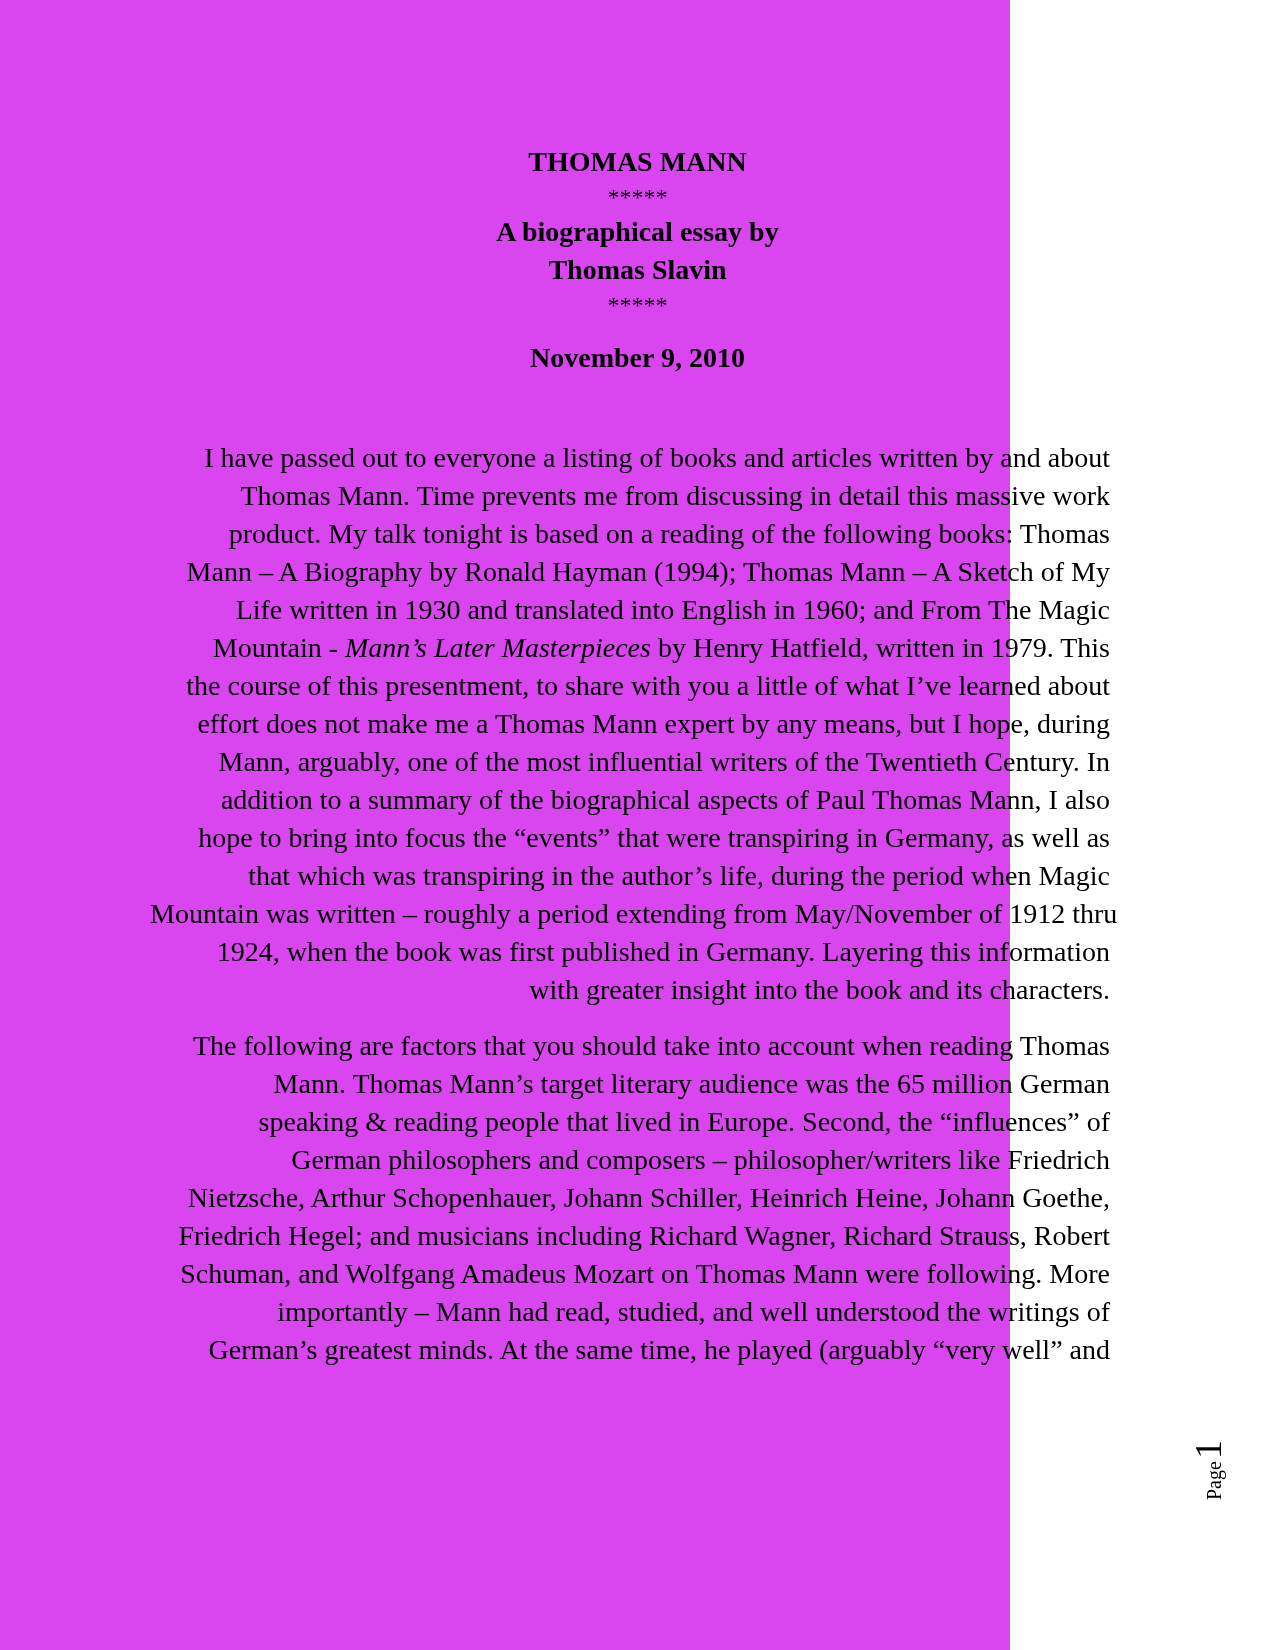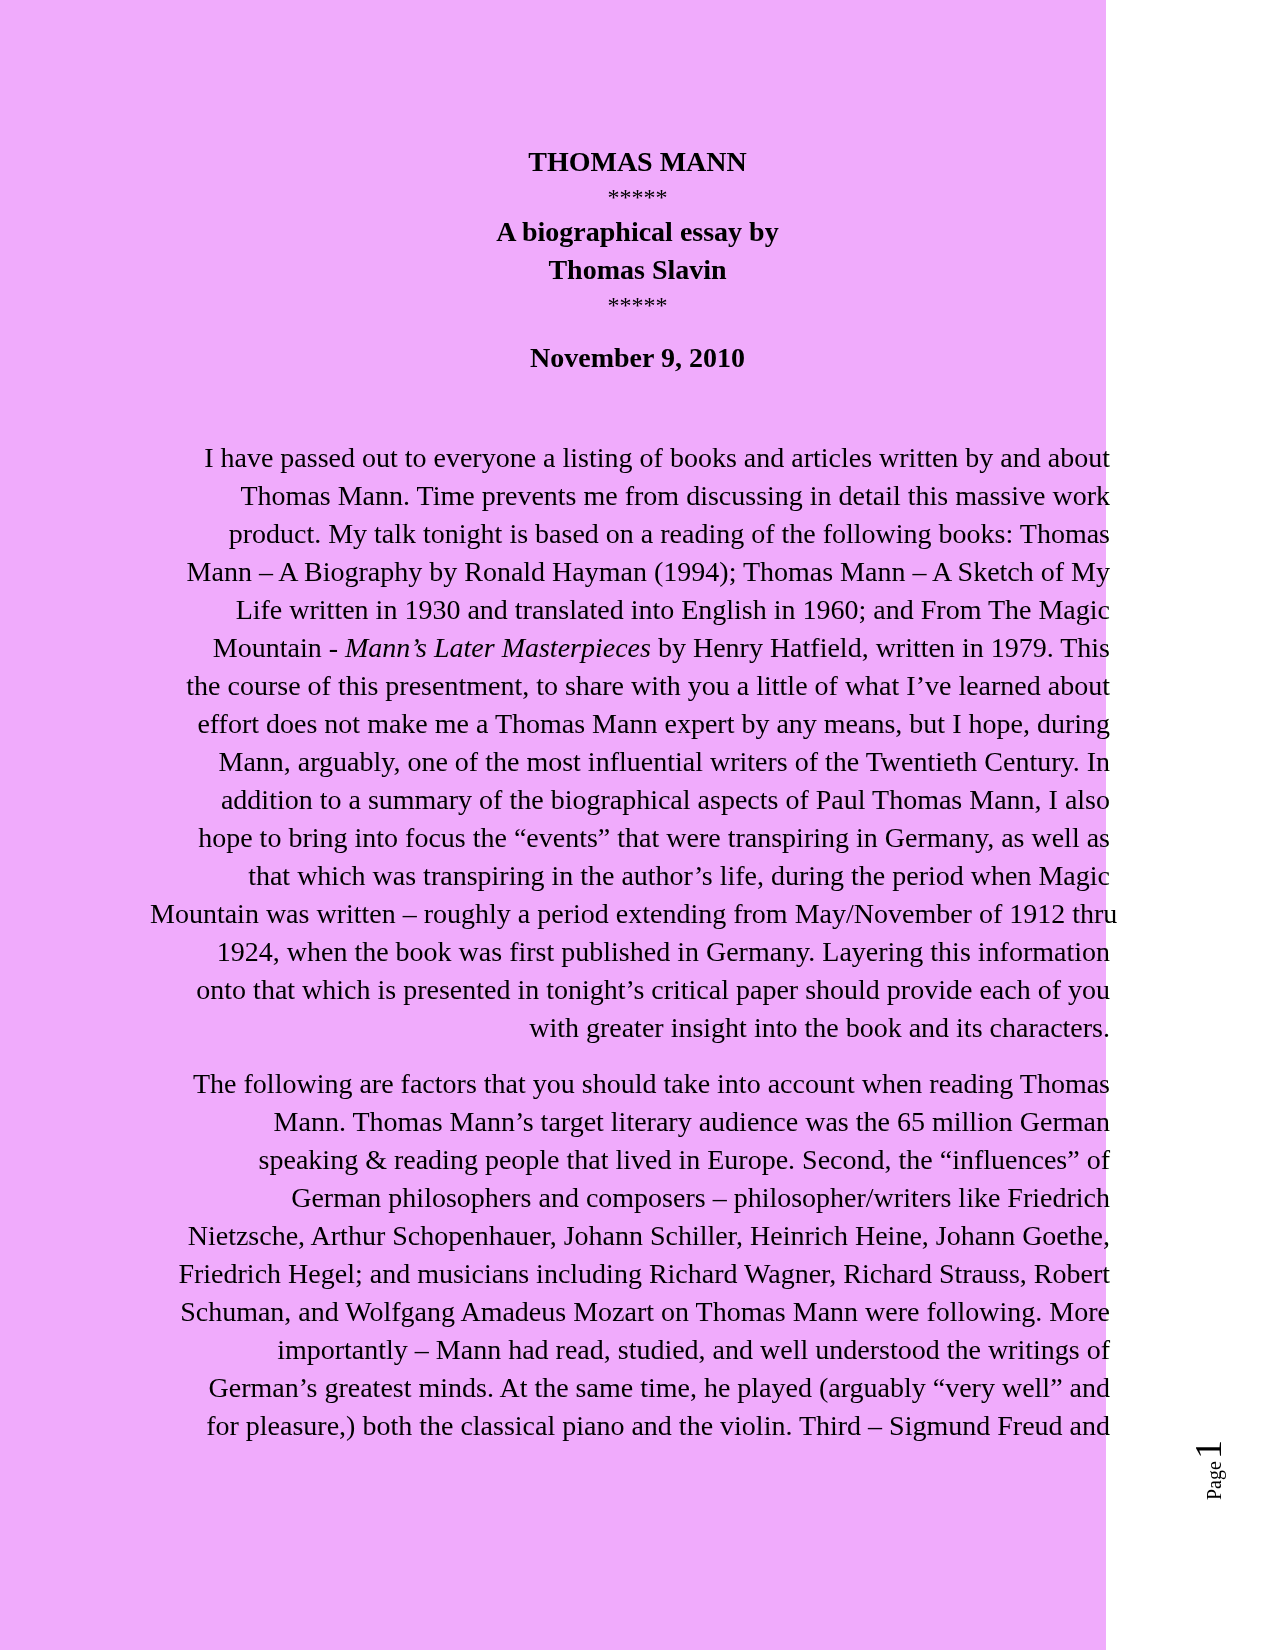--- a/index.html
+++ b/index.html
@@ -11,23 +11,23 @@
       width: 1275px;
       height: 1650px;
       position: relative;
       overflow: hidden;
       font-family: "Liberation Serif", "DejaVu Serif", serif;
       color: #000000;
     }
     .page {
       position: absolute;
       left: 0; top: 0;
-      width: 1106px;
+      width: 1010px;
       height: 1650px;
-      background: #f0abfc;
+      background: #d946ef;
     }
     .title-block {
       position: absolute;
       left: 0;
       width: 1275px;
       top: 143px;
       text-align: center;
       font-weight: bold;
       font-size: 28px;
     }
@@ -112,34 +112,32 @@
       <span class="line">Life written in 1930 and translated into English in 1960; and From The Magic</span>
       <span class="line"><span>Mountain - </span><em>Mann’s Later Masterpieces</em><span> by Henry Hatfield, written in 1979. This</span></span>
       <span class="line">the course of this presentment, to share with you a little of what I’ve learned about</span>
       <span class="line">effort does not make me a Thomas Mann expert by any means, but I hope, during</span>
       <span class="line">Mann, arguably, one of the most influential writers of the Twentieth Century. In</span>
       <span class="line">addition to a summary of the biographical aspects of Paul Thomas Mann, I also</span>
       <span class="line">hope to bring into focus the “events” that were transpiring in Germany, as well as</span>
       <span class="line">that which was transpiring in the author’s life, during the period when Magic</span>
       <span class="line">Mountain was written – roughly a period extending from May/November of 1912 thru</span>
       <span class="line">1924, when the book was first published in Germany. Layering this information</span>
-      <span class="line">onto that which is presented in tonight’s critical paper should provide each of you</span>
       <span class="line">with greater insight into the book and its characters.</span>
     </p>
     <p class="para">
       <span class="line">The following are factors that you should take into account when reading Thomas</span>
       <span class="line">Mann. Thomas Mann’s target literary audience was the 65 million German</span>
       <span class="line">speaking &amp; reading people that lived in Europe. Second, the “influences” of</span>
       <span class="line">German philosophers and composers – philosopher/writers like Friedrich</span>
       <span class="line">Nietzsche, Arthur Schopenhauer, Johann Schiller, Heinrich Heine, Johann Goethe,</span>
       <span class="line">Friedrich Hegel; and musicians including Richard Wagner, Richard Strauss, Robert</span>
       <span class="line">Schuman, and Wolfgang Amadeus Mozart on Thomas Mann were following. More</span>
       <span class="line">importantly – Mann had read, studied, and well understood the writings of</span>
       <span class="line">German’s greatest minds. At the same time, he played (arguably “very well” and</span>
-      <span class="line">for pleasure,) both the classical piano and the violin. Third – Sigmund Freud and</span>
     </p>
   </div>
 
   <div class="page-marker">
     <div class="rot">
       <span class="pg-label">Page</span><span class="pg-num">1</span>
     </div>
   </div>
 
 </div>

